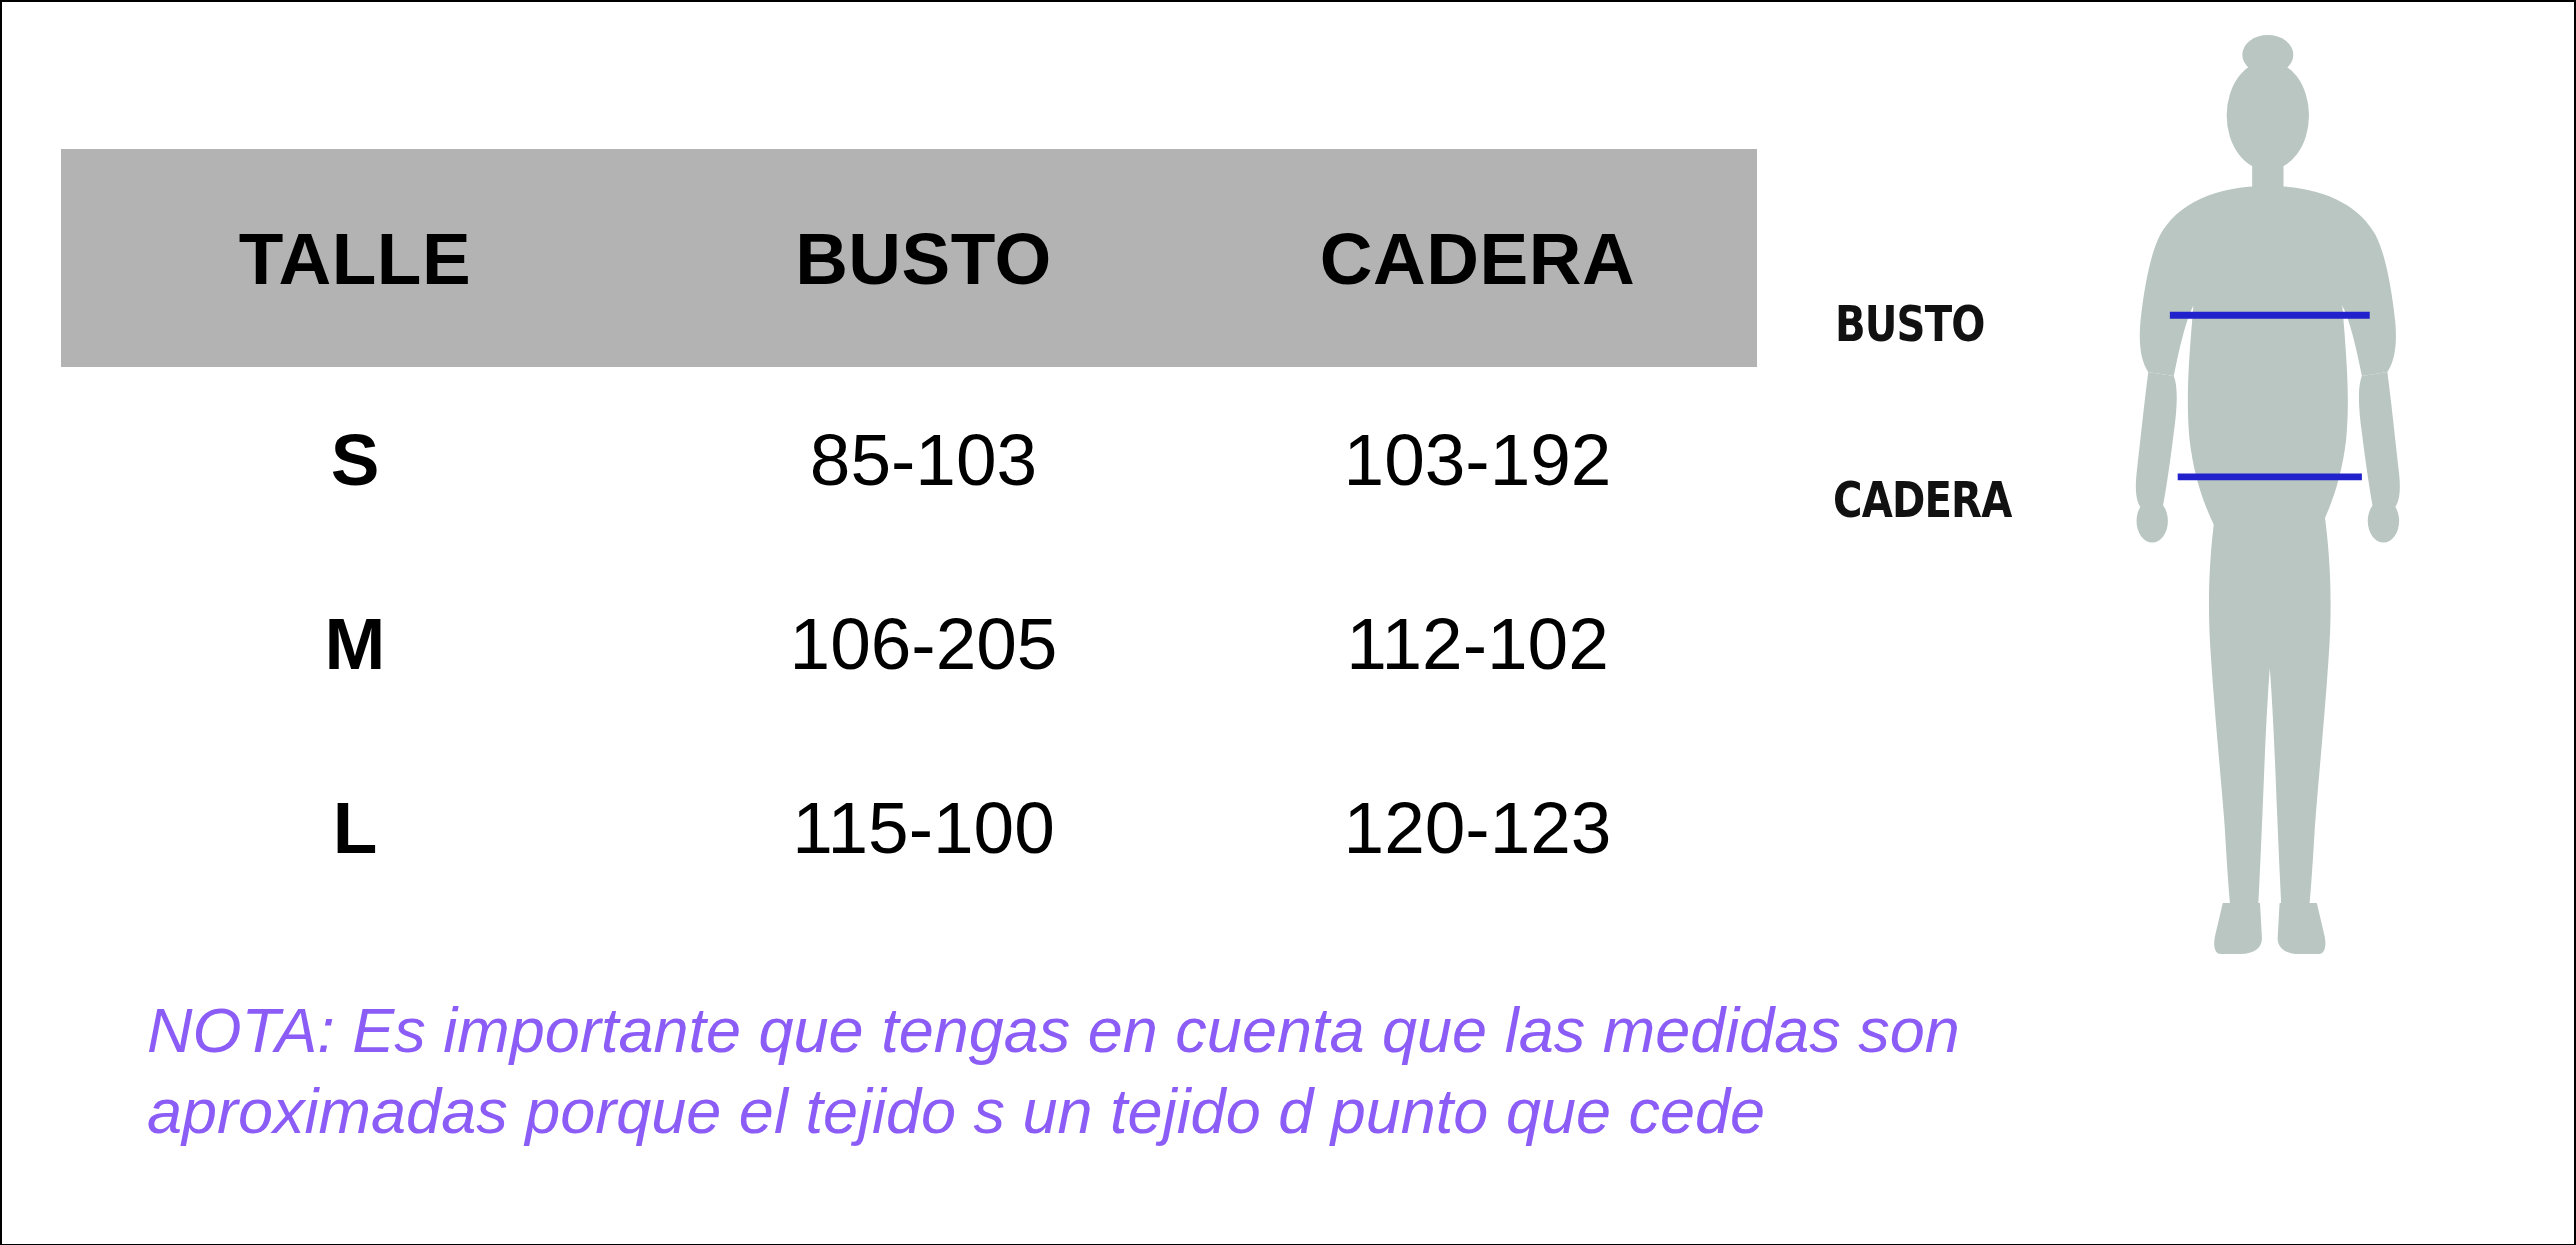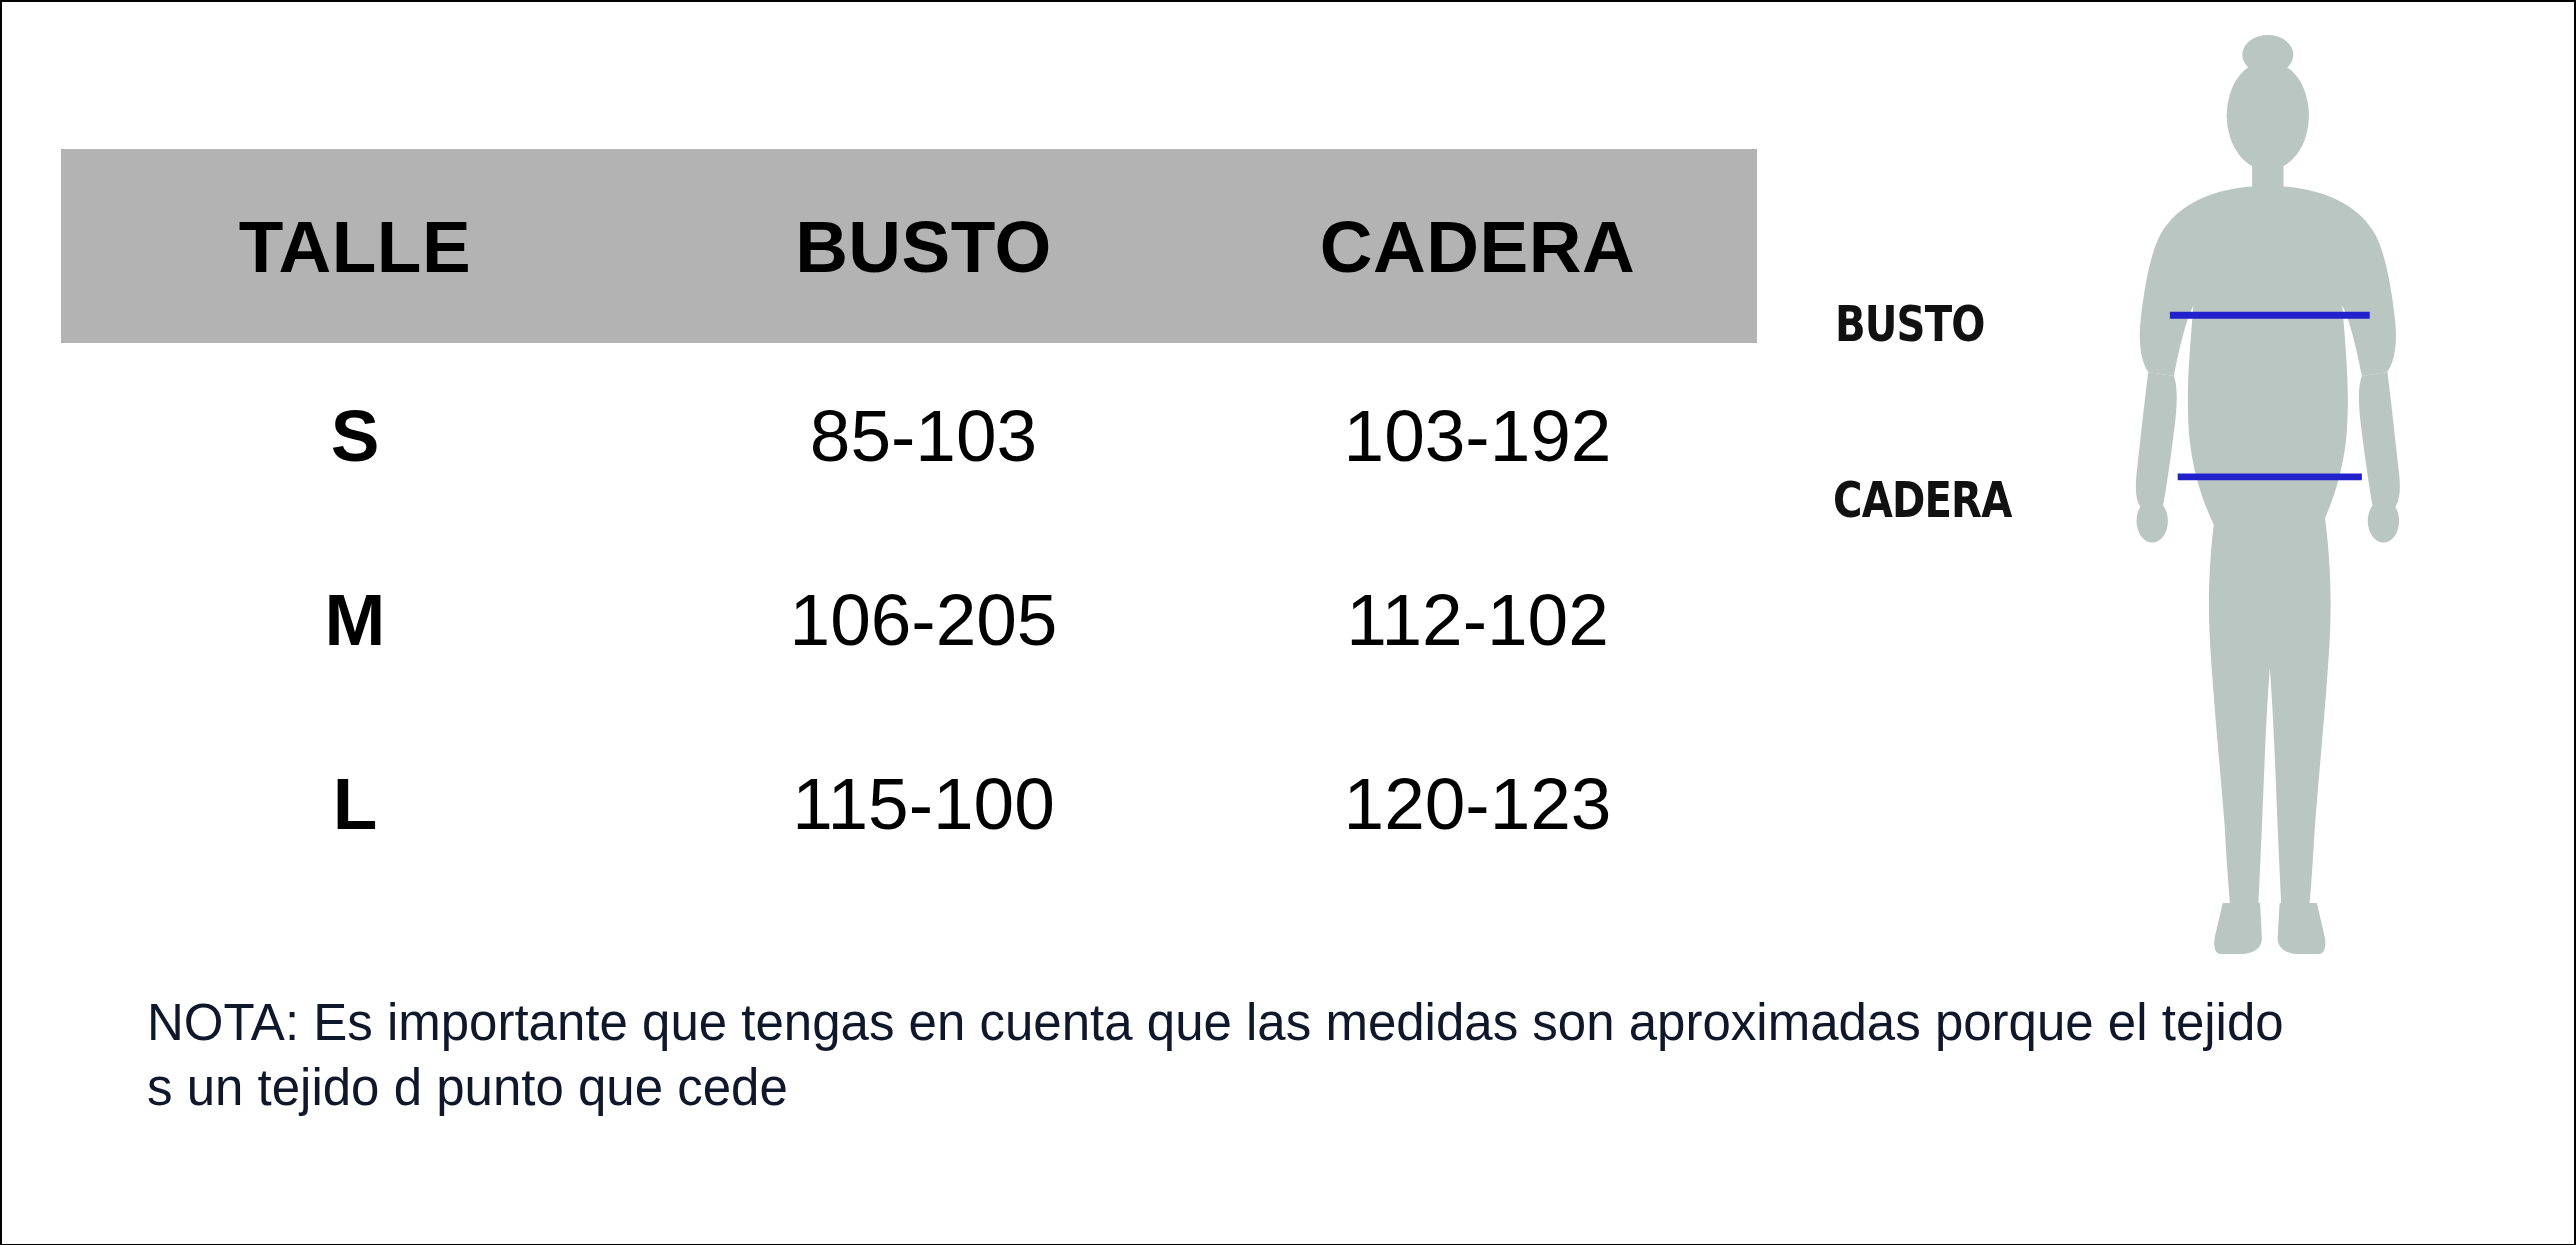--- a/index.html
+++ b/index.html
@@ -40,21 +40,21 @@
     table-layout: fixed;
   }
   table.size-table thead th {
     background: #b3b3b3;
     color: #000000;
     font-weight: bold;
     font-size: 73px;
     height: 186px;
     text-align: center;
     letter-spacing: 0.5px;
-    padding: 4px;
+    padding: 16px;
   }
   table.size-table tbody td {
     font-size: 73px;
     color: #000000;
     text-align: center;
     height: 184px;
     padding: 0;
     font-weight: normal;
   }
   table.size-table tbody td.size-cell {
@@ -63,23 +63,24 @@
   col.c1 { width: 588px; }
   col.c2 { width: 549px; }
   col.c3 { width: 559px; }
 
   
   .note {
     position: absolute;
     left: 145px;
     top: 988px;
     width: 2156px;
-    font-size: 51px;
+    font-size: 63px;
     line-height: 1.28;
-    color: #0f172a;
+    color: #8b5cf6;
+    font-style: italic;
   }
 
   
   .figure {
     position: absolute;
     left: 1823px;
     top: 29px;
     width: 725px;
     height: 980px;
   }

